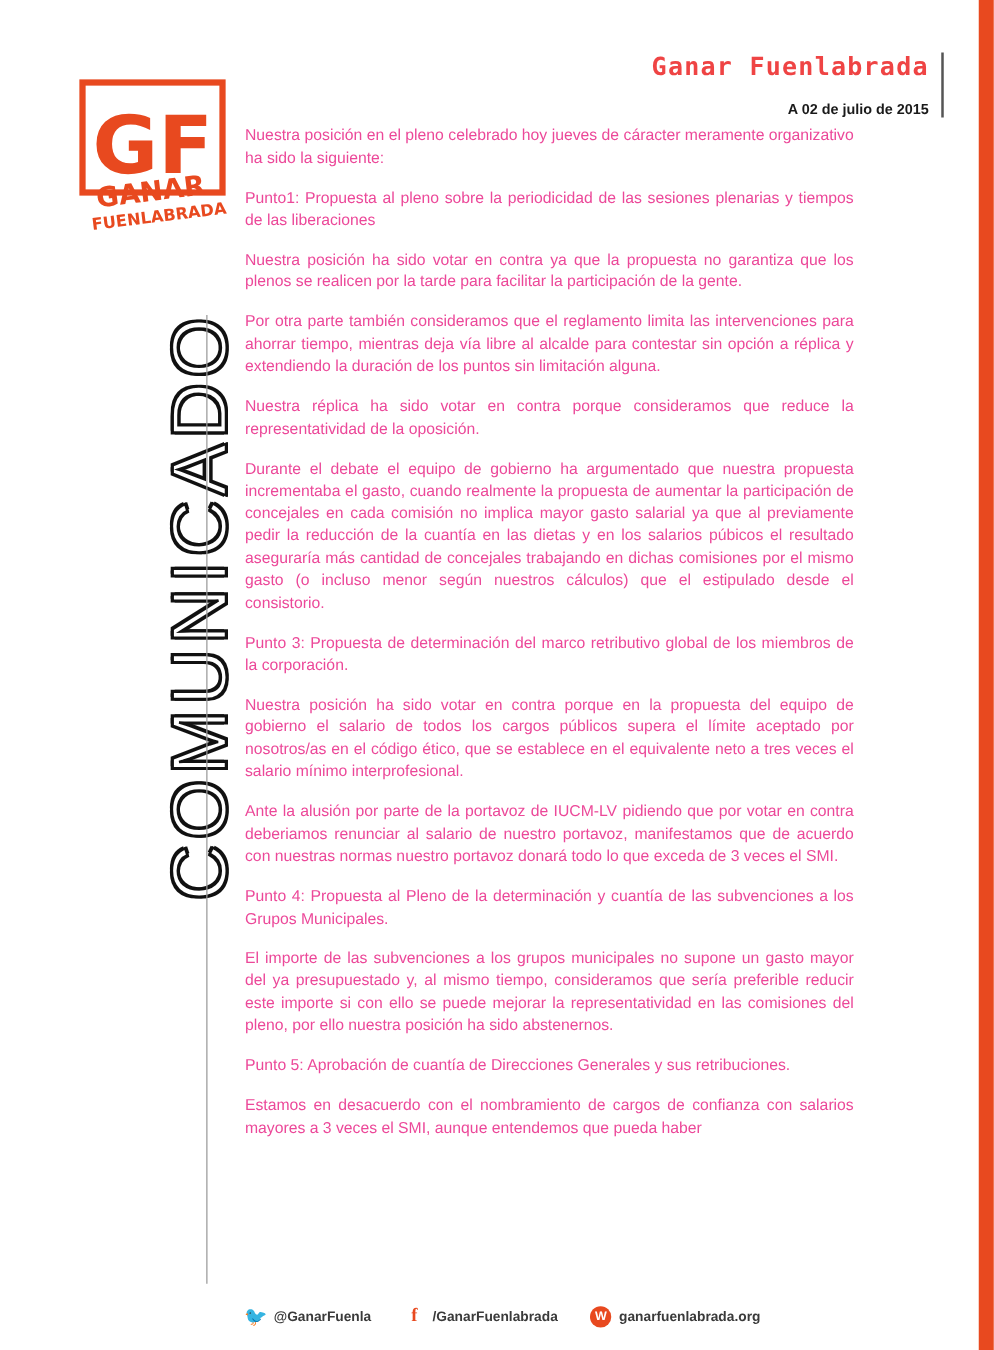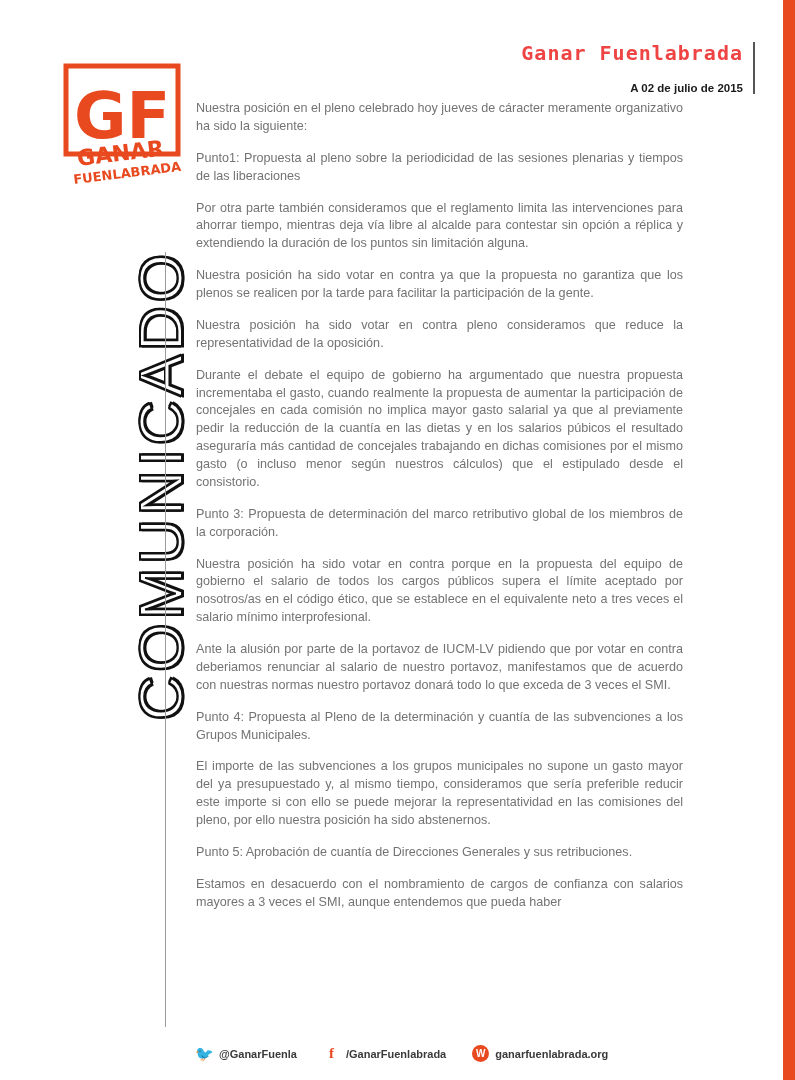--- a/index.html
+++ b/index.html
@@ -103,21 +103,21 @@
     position: absolute;
     left: 196px;
     top: 100px;
     width: 487px;
   }
   .content p {
     margin: 0 0 14px 0;
     font-size: 12.6px;
     line-height: 1.42;
     text-align: justify;
-    color: #737373;
+    color: #ec4899;
   }
   .content p.bold {
     font-weight: normal;
   }
   
   .footer {
     position: absolute;
     left: 196px;
     bottom: 18px;
     width: 420px;
@@ -171,23 +171,23 @@
   </div>
 
   <div class="vertical-word">
     <div class="txt">COMUNICADO</div>
   </div>
   <div class="v-divider"></div>
 
   <div class="content">
     <p>Nuestra posición en el pleno celebrado hoy jueves de cáracter meramente organizativo ha sido la siguiente:</p>
     <p class="bold">Punto1: Propuesta al pleno sobre la periodicidad de las sesiones plenarias y tiempos de las liberaciones</p>
+    <p>Nuestra posición ha sido votar en contra ya que la propuesta no garantiza que los plenos se realicen por la tarde para facilitar la participación de la gente.</p>
     <p>Por otra parte también consideramos que el reglamento limita las intervenciones para ahorrar tiempo, mientras deja vía libre al alcalde para contestar sin opción a réplica y extendiendo la duración de los puntos sin limitación alguna.</p>
-    <p>Nuestra posición ha sido votar en contra ya que la propuesta no garantiza que los plenos se realicen por la tarde para facilitar la participación de la gente.</p>
-    <p>Nuestra posición ha sido votar en contra  pleno consideramos que reduce la representatividad de la oposición.</p>
+    <p>Nuestra réplica ha sido votar en contra  porque consideramos que reduce la representatividad de la oposición.</p>
     <p>Durante el debate el equipo de gobierno ha argumentado que nuestra propuesta incrementaba el gasto, cuando realmente la propuesta de aumentar la participación de concejales en cada comisión no implica mayor gasto salarial ya que al previamente pedir la reducción de la cuantía en las dietas y en los salarios púbicos el resultado aseguraría más cantidad de concejales trabajando en dichas comisiones por el mismo gasto (o incluso menor según nuestros cálculos) que el estipulado desde el consistorio.</p>
     <p class="bold">Punto  3:  Propuesta  de  determinación  del  marco  retributivo  global  de  los miembros de la corporación.</p>
     <p>Nuestra posición ha sido votar en contra porque en la propuesta del equipo de gobierno el salario de todos los cargos públicos supera el límite aceptado por nosotros/as en el código ético, que se establece en el equivalente neto a tres veces el salario mínimo interprofesional.</p>
     <p>Ante la alusión por parte de la portavoz de IUCM-LV pidiendo que por votar en contra deberiamos renunciar al salario de nuestro portavoz, manifestamos que de acuerdo con nuestras normas nuestro portavoz donará todo lo que exceda de 3 veces el SMI.</p>
     <p class="bold">Punto 4: Propuesta al Pleno de la determinación y cuantía de las subvenciones a los Grupos Municipales.</p>
     <p>El importe de las subvenciones a los grupos municipales no supone un gasto mayor del ya presupuestado y, al mismo tiempo, consideramos que sería preferible reducir este importe si con ello se puede mejorar la representatividad en las comisiones del pleno, por ello nuestra posición ha sido abstenernos.</p>
     <p class="bold">Punto 5: Aprobación de cuantía de Direcciones Generales y sus retribuciones.</p>
     <p>Estamos en desacuerdo con el nombramiento de cargos de confianza con salarios mayores a 3 veces el SMI, aunque entendemos que pueda haber</p>
   </div>
 

